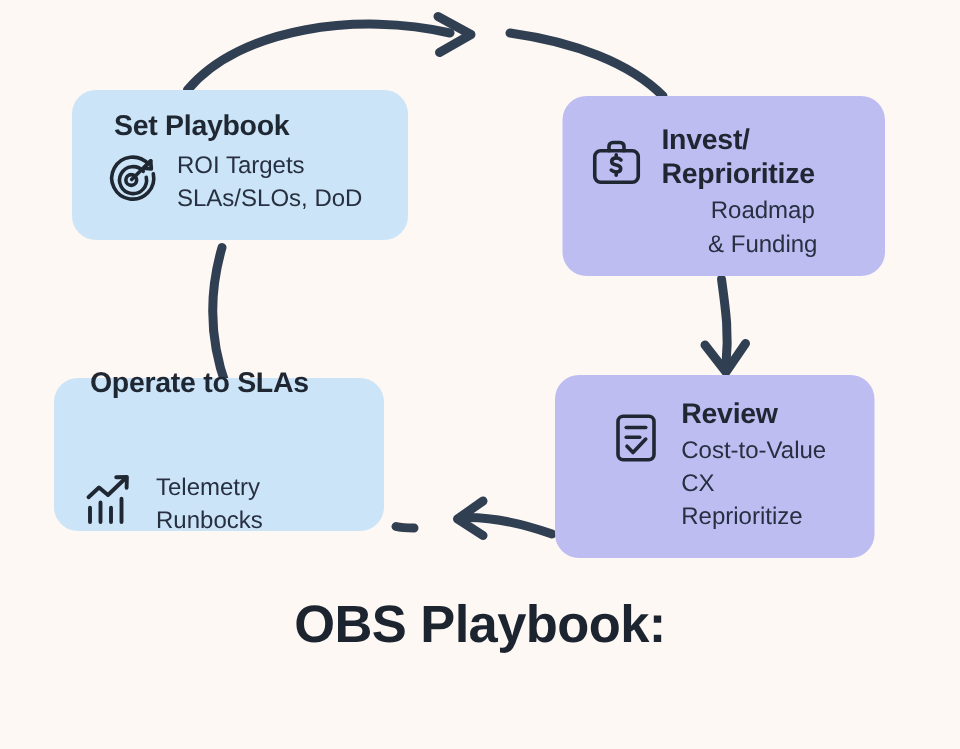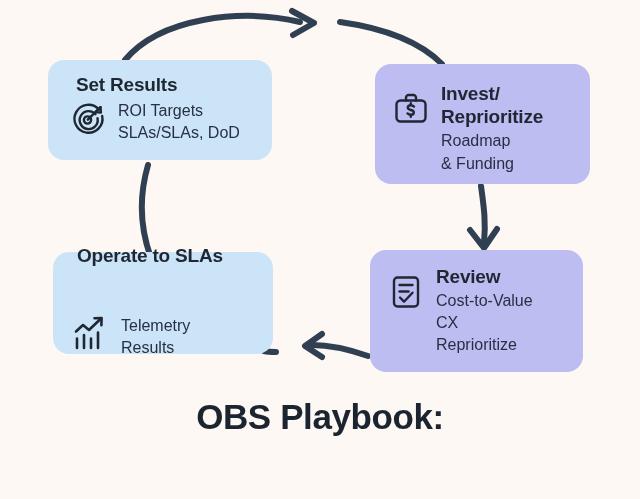--- a/index.html
+++ b/index.html
@@ -82,26 +82,26 @@
     left: 375px; top: 64px; width: 215px; height: 120px;
     padding-top: 22px;
   }
   #node-invest .node-body { align-items: flex-start; margin-top: 0; }
   #node-invest .inv-right { display: flex; flex-direction: column; }
   #node-invest .node-icon { margin-top: 6px; }
 
   #node-review {
     left: 370px; top: 250px; width: 213px; height: 122px;
   }
-  #node-review .node-body { align-items: flex-start; }
+  #node-review .node-body { align-items: flex-start; justify-content: center; }
   #node-review .rev-right { display: flex; flex-direction: column; }
   #node-review .node-icon { margin-top: 6px; }
 
   #node-operate {
-    left: 53px; top: 252px; width: 220px; height: 102px;
+    left: 36px; top: 252px; width: 220px; height: 102px;
     padding-left: 18px;
     gap: 44px;
   }
   #node-operate .node-title { margin-left: 6px; }
 
   
   #footer {
     position: absolute;
     left: 0;
     top: 398px;
@@ -146,52 +146,52 @@
       <path d="M 322 334 L 305 346 L 322 357" fill="none" stroke="#313f52" stroke-width="6" stroke-linecap="round" stroke-linejoin="round"></path>
       <path d="M 276 352 C 272 352, 268 352, 264 351" fill="none" stroke="#313f52" stroke-width="6" stroke-linecap="round"></path>
     </g>
 
     <g>
       <path d="M 151 258 C 140 228, 139 196, 148 165" fill="none" stroke="#313f52" stroke-width="6" stroke-linecap="round"></path>
     </g>
   </svg>
 
   <div class="node blue" id="node-set-outcomes">
-    <div class="node-title">Set Results</div>
+    <div class="node-title">Set Playbook</div>
     <div class="node-body">
       <span class="node-icon">
         <svg width="38" height="38" viewBox="0 0 38 38" fill="none" stroke="currentColor" stroke-width="2.4" stroke-linecap="round" stroke-linejoin="round">
           <path d="M30 9.5a14 14 0 1 0 3.2 6.4"></path>
           <path d="M26.5 14.2a9 9 0 1 0 2 4"></path>
           <circle cx="18.5" cy="20" r="3.6"></circle>
           <path d="M18.8 19.7 L31.5 7.2"></path>
           <path d="M31.5 7.2 L31.9 12.6 L26.6 12.1 Z"></path>
         </svg>
       </span>
       <span class="node-lines">ROI Targets
-SLAs/SLAs, DoD</span>
+SLAs/SLOs, DoD</span>
     </div>
   </div>
 
   <div class="node purple" id="node-invest">
     <div class="node-body">
       <span class="node-icon">
         <svg width="38" height="38" viewBox="0 0 38 38" fill="none" stroke="currentColor" stroke-width="2.4" stroke-linecap="round" stroke-linejoin="round">
           <rect x="4.5" y="10.5" width="29" height="21" rx="4"></rect>
           <path d="M14 10.5V7.6a2.6 2.6 0 0 1 2.6-2.6h4.8A2.6 2.6 0 0 1 24 7.6v2.9"></path>
           <path d="M22 16.6c-.9-.9-2-1.3-3.2-1.3-1.8 0-3 .9-3 2.3 0 1.4 1.1 2 3 2.4 1.9.4 3 1 3 2.4 0 1.4-1.2 2.3-3 2.3-1.3 0-2.4-.4-3.3-1.3"></path>
           <path d="M18.8 13.2v1.9M18.8 24.9v1.9"></path>
         </svg>
       </span>
       <span class="inv-right">
         <span class="node-title">Invest/
 Reprioritize</span>
       </span>
     </div>
-    <div class="node-lines" style="margin-left:50px;">Roadmap
+    <div class="node-lines" style="margin-left:50px;text-align:center;">Roadmap
 &amp; Funding</div>
   </div>
 
   <div class="node purple" id="node-review">
     <div class="node-body">
       <span class="node-icon">
         <svg width="38" height="38" viewBox="0 0 38 38" fill="none" stroke="currentColor" stroke-width="2.4" stroke-linecap="round" stroke-linejoin="round">
           <rect x="7" y="4.5" width="24" height="29" rx="3.5"></rect>
           <path d="M12.5 12h13"></path>
           <path d="M12.5 18.5h9"></path>
@@ -211,21 +211,21 @@
     <div class="node-title">Operate to SLAs</div>
     <div class="node-body">
       <span class="node-icon">
         <svg width="38" height="38" viewBox="0 0 38 38" fill="none" stroke="currentColor" stroke-width="2.6" stroke-linecap="round" stroke-linejoin="round">
           <path d="M4 16.5 l7 -6.5 l6 5 l12 -11.5"></path>
           <path d="M22.5 3.2 L29.6 3 L29.4 10.2"></path>
           <path d="M5 23.5v9.5M12 20v13M19 23.5v9.5M26 17.5v15.5"></path>
         </svg>
       </span>
       <span class="node-lines">Telemetry
-Results</span>
+Runbocks</span>
     </div>
   </div>
 
   <div id="footer">
     <div id="footer-title">OBS Playbook:</div>
   </div>
 
 </div>
 
 </body></html>

